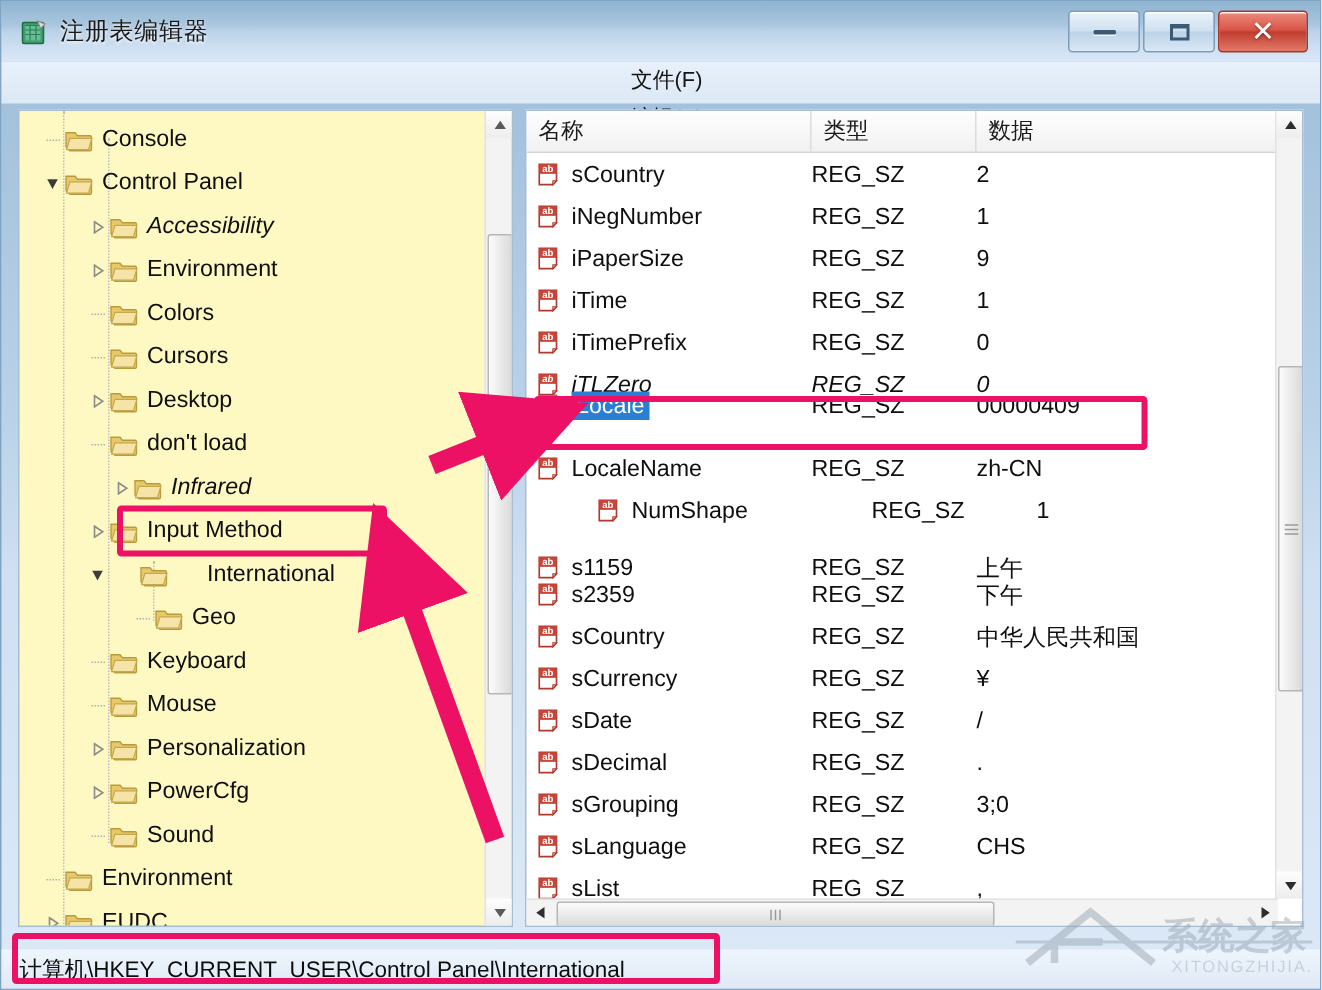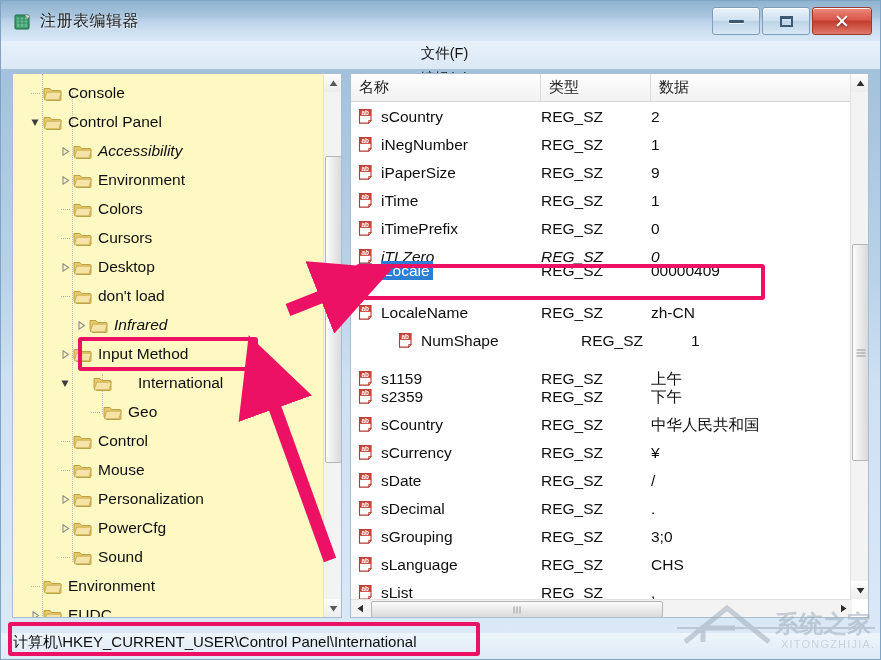--- a/index.html
+++ b/index.html
@@ -140,21 +140,21 @@
     border:1px solid #b6b6b6;border-radius:2px;
     background:linear-gradient(to bottom,#fcfcfc,#e9e9e9 55%,#dadada);cursor:pointer;
   }
   .hgrip{position:absolute;left:50%;top:50%;transform:translate(-50%,-50%);display:flex;gap:2px;}
   .hgrip i{display:block;width:1px;height:7px;background:#9a9a9a;}
 
   
   .statusbar{
     position:absolute;left:1px;bottom:1px;width:879px;height:26px;
     background:linear-gradient(to bottom,#eef5fc,#dfeaf6);
-    display:flex;box-sizing:border-box;
+    display:flex;align-items:center;box-sizing:border-box;
   }
   .status-text{
     font-size:15px;color:#0d0d0d;padding-left:12px;white-space:nowrap;
   }
 
   
   .anno-box{
     position:absolute;border:4px solid #ec1164;border-radius:3px;box-sizing:border-box;
     pointer-events:none;
   }
@@ -344,21 +344,21 @@
           <span class="tlabel">Geo</span>
         </div>
         <div class="tnode" style="top: 352px; left: 44px;">
           <span class="t-dash">
             <i></i>
           </span>
           <span class="folder"><svg width="20" height="17" viewBox="0 0 20 17">
               <path d="M1 3.5h6l1.6 2H17a1 1 0 0 1 1 1v8a1 1 0 0 1-1 1H3.6L1 13z" fill="#e8c96a" stroke="#b99b3c" stroke-width=".9"></path>
               <path d="M3.6 7.2h14.6l-2.2 7.6H1.4z" fill="#f5e3a8" stroke="#c4a84b" stroke-width=".8"></path>
             </svg></span>
-          <span class="tlabel">Control</span>
+          <span class="tlabel">Keyboard</span>
         </div>
         <div class="tnode" style="top: 381px; left: 44px;">
           <span class="t-dash">
             <i></i>
           </span>
           <span class="folder"><svg width="20" height="17" viewBox="0 0 20 17">
               <path d="M1 3.5h6l1.6 2H17a1 1 0 0 1 1 1v8a1 1 0 0 1-1 1H3.6L1 13z" fill="#e8c96a" stroke="#b99b3c" stroke-width=".9"></path>
               <path d="M3.6 7.2h14.6l-2.2 7.6H1.4z" fill="#f5e3a8" stroke="#c4a84b" stroke-width=".8"></path>
             </svg></span>
           <span class="tlabel">Mouse</span>

